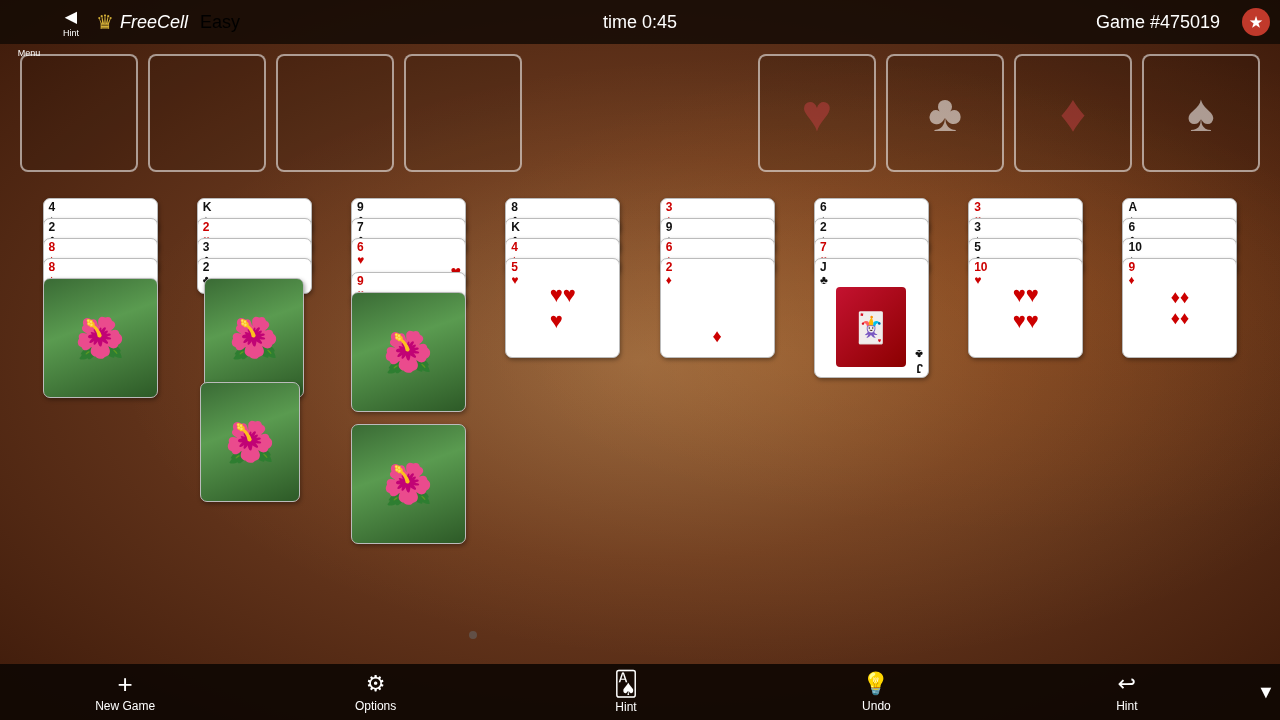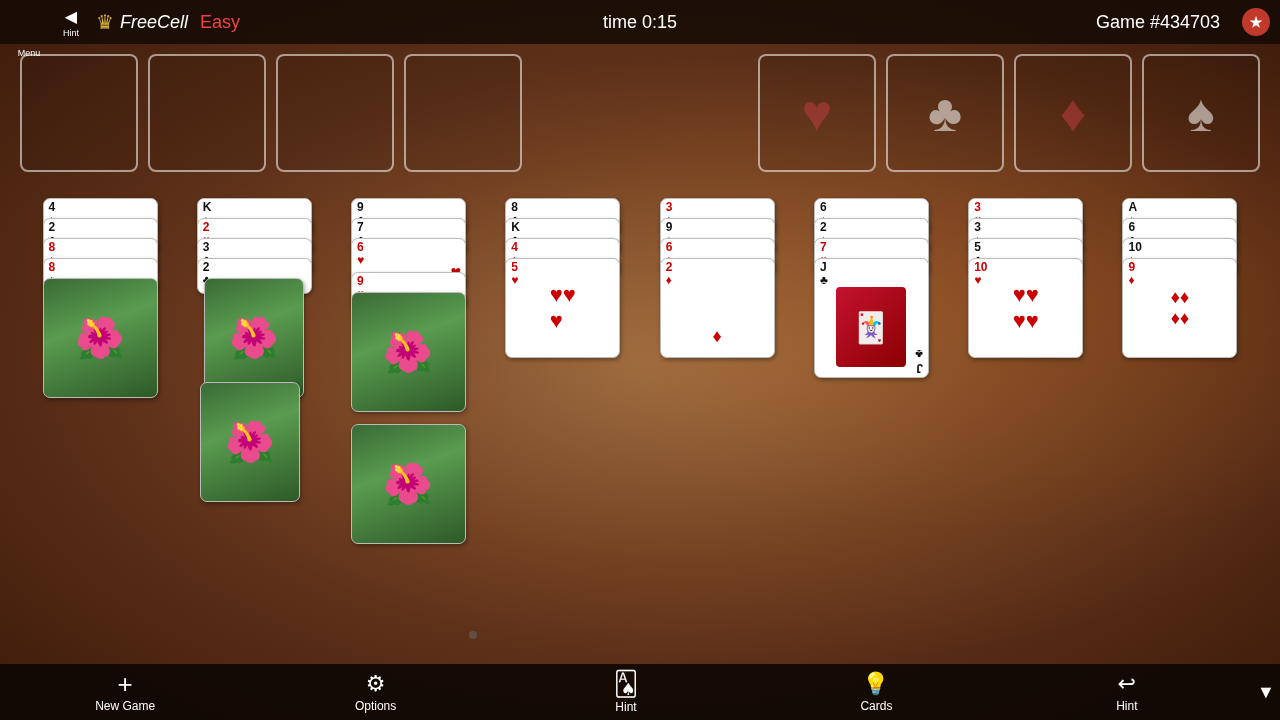--- a/index.html
+++ b/index.html
@@ -73,21 +73,21 @@
       color: #d4af37;
     }
     .header-title {
       color: white;
       font-size: 18px;
       font-weight: 400;
       margin-right: 12px;
       font-style: italic;
     }
     .header-difficulty {
-      color: #ef4444;
+      color: #000000;
       font-size: 18px;
       font-weight: 400;
     }
     .header-timer {
       position: absolute;
       left: 50%;
       transform: translateX(-50%);
       color: white;
       font-size: 18px;
       font-weight: 400;
@@ -284,23 +284,23 @@
   <div class="header-back-btn">
     <span class="header-back-arrow">◀</span>
     <span style="font-size:9px;color:white;">Hint</span>
   </div>
   <span class="header-crown">♛</span>
   <span class="header-title">FreeCell</span>
   <span class="header-difficulty">Easy</span>
   <div class="header-timer">
     <span>time</span>
     <span> </span>
-    <span>0:15</span>
-  </div>
-  <div class="header-game-num">Game #434703</div>
+    <span>0:45</span>
+  </div>
+  <div class="header-game-num">Game #475019</div>
   <div class="header-avatar">
     <span style="font-size:14px;">★</span>
   </div>
 </div>
 
 <div class="game-area">
 
   <div class="top-row">
     <div class="free-cells">
       <div class="cell-slot"></div>
@@ -482,21 +482,21 @@
   <div class="footer-item">
     <span class="footer-icon">⚙</span>
     <span class="footer-label">Options</span>
   </div>
   <div class="footer-item">
     <span class="footer-icon" style="font-size:24px;">🂡</span>
     <span class="footer-label">Hint</span>
   </div>
   <div class="footer-item">
     <span class="footer-icon">💡</span>
-    <span class="footer-label">Cards</span>
+    <span class="footer-label">Undo</span>
   </div>
   <div class="footer-item">
     <span class="footer-icon">↩</span>
     <span class="footer-label">Hint</span>
   </div>
   <div class="footer-scroll">
     <span>▼</span>
   </div>
 </div>
 

